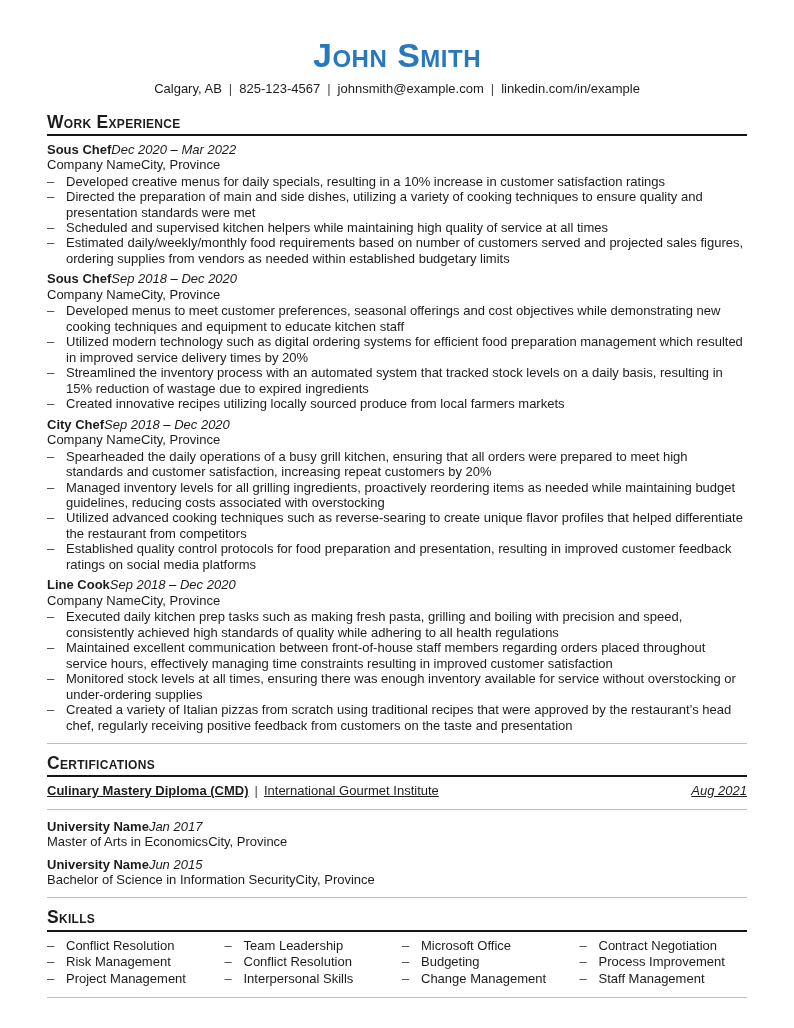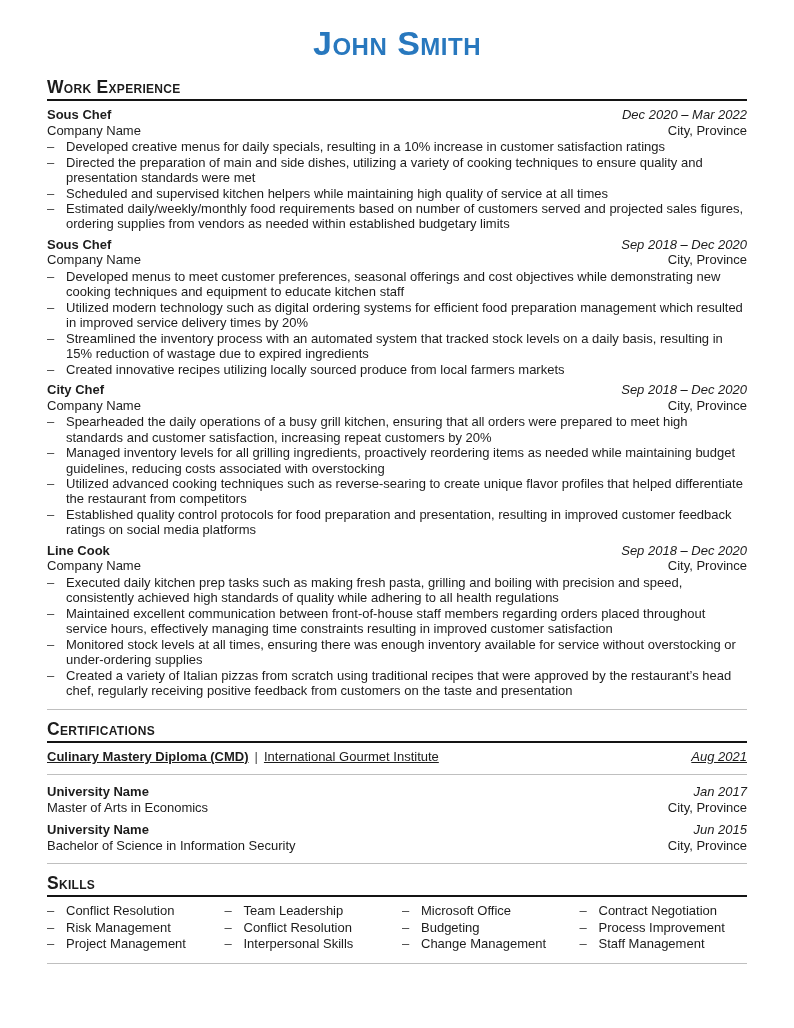--- a/index.html
+++ b/index.html
@@ -8,40 +8,40 @@
     --rule:#141414;
     --hairline:#bfbfbf;
   }
   *{margin:0;padding:0;box-sizing:border-box;}
   html,body{background:#ffffff;}
   body{
     width:794px;height:1028px;overflow:hidden;
     font-family:"Liberation Sans",sans-serif;
     font-size:13px;line-height:1.19;color:var(--text);
   }
-  .page{padding:24px 47px 0;}
+  .page{padding:36px 47px 0;}
   
   .name{
     text-align:center;color:var(--accent);
     font-variant:small-caps;font-weight:700;
     font-size:34px;line-height:1.12;letter-spacing:.5px;
   }
   .contact{text-align:center;margin-top:7px;font-size:13px;}
   .contact .sep{margin:0 7px;color:#4a4a4a;}
   
   .section{margin-top:15px;}
   .section.divided{border-top:1px solid var(--hairline);margin-top:10px;padding-top:9px;}
   .section-title{
     font-variant:small-caps;font-weight:700;font-size:17.5px;
     letter-spacing:.3px;line-height:1.15;
     border-bottom:2.5px solid var(--rule);padding-bottom:2px;margin-bottom:6px;
   }
   
   .job{margin-bottom:5px;}
-  .row{display:flex;justify-content:space-between;align-items:baseline;}
+  .row{display:flex;align-items:baseline;}
   .job-title,.edu-school{font-weight:700;font-size:13px;}
   .dates{font-style:italic;white-space:nowrap;}
   .loc{white-space:nowrap;}
   .bullets{list-style:none;margin-top:1px;}
   .bullet{display:flex;}
   .bullet .marker{flex:0 0 19px;color:#3d3d3d;}
   .bullet .text{flex:1;}
   
   .cert-row{display:flex;justify-content:space-between;align-items:baseline;margin-bottom:2px;text-decoration:underline;}
   .cert-left .cert-name{font-weight:700;}
@@ -54,20 +54,23 @@
   .skill-item .marker{flex:0 0 19px;color:#3d3d3d;}
   .end-rule{border-top:1px solid var(--hairline);margin-top:10px;}
 </style>
 </head>
 <body>
 
 <div class="page">
 
   <header>
     <h1 class="name">John Smith</h1>
+    <p class="contact">
+      <span>Calgary, AB</span><span class="sep">|</span><span>825-123-4567</span><span class="sep">|</span><span>johnsmith@example.com</span><span class="sep">|</span><span>linkedin.com/in/example</span>
+    </p>
   </header>
 
   <section class="section">
     <h2 class="section-title">Work Experience</h2>
 
     <article class="job">
       <div class="row">
         <h3 class="job-title">Sous Chef</h3>
         <span class="dates">Dec 2020 – Mar 2022</span>
       </div>

